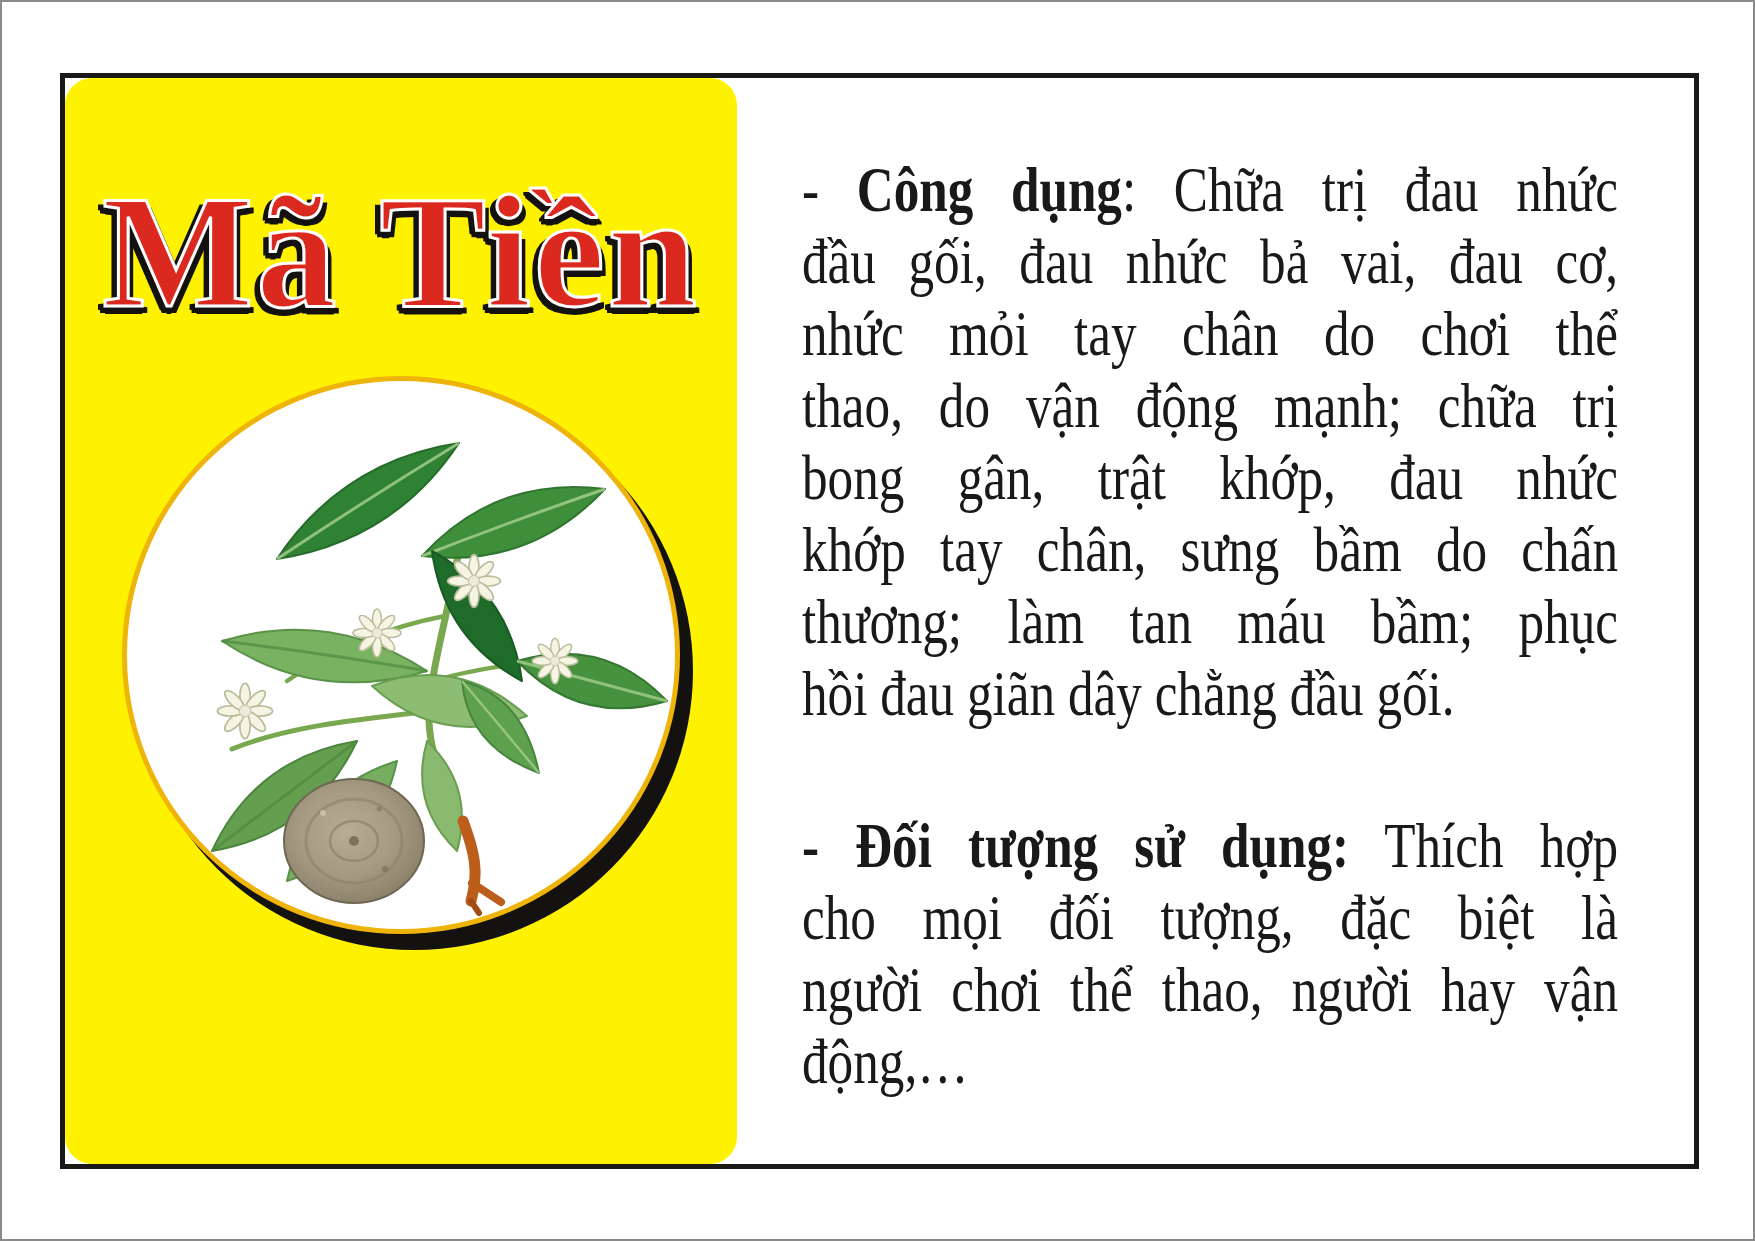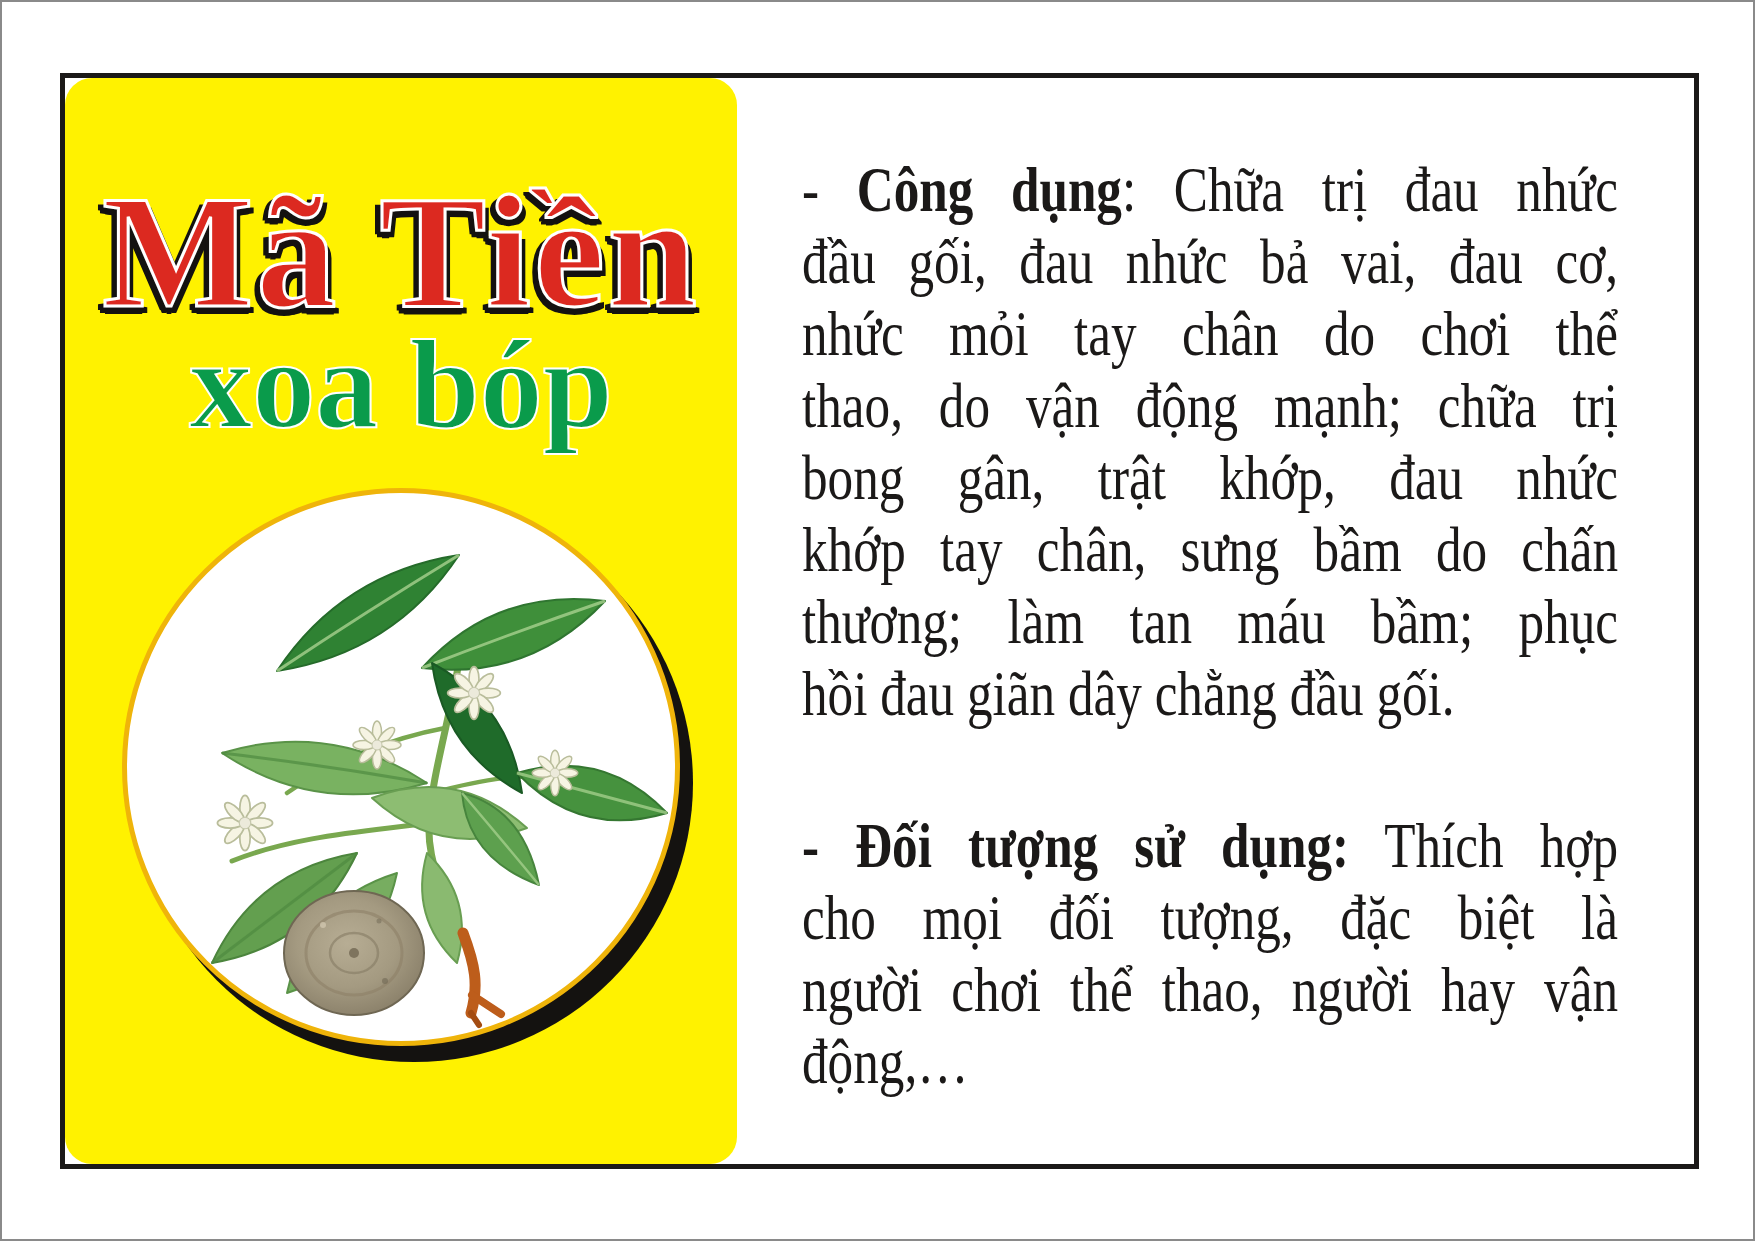--- a/index.html
+++ b/index.html
@@ -55,21 +55,20 @@
   .line b{ font-weight:bold; }
 </style>
 </head>
 <body>
 
 <div class="frame">
   <div class="card">
 
     <div class="left-panel">
       <div class="brand-title">Mã Tiền</div>
-      <div class="brand-subtitle">xoa bóp</div>
 
       <div class="circle-wrap">
         <div class="circle-shadow"></div>
         <div class="circle-face">
           <svg width="548" height="548" viewBox="0 0 548 548" aria-hidden="true">
             <defs>
               <radialGradient id="sg" cx="45%" cy="42%" r="65%">
                 <stop offset="0%" stop-color="#b7ad94"></stop>
                 <stop offset="55%" stop-color="#a49a81"></stop>
                 <stop offset="100%" stop-color="#867c66"></stop>

